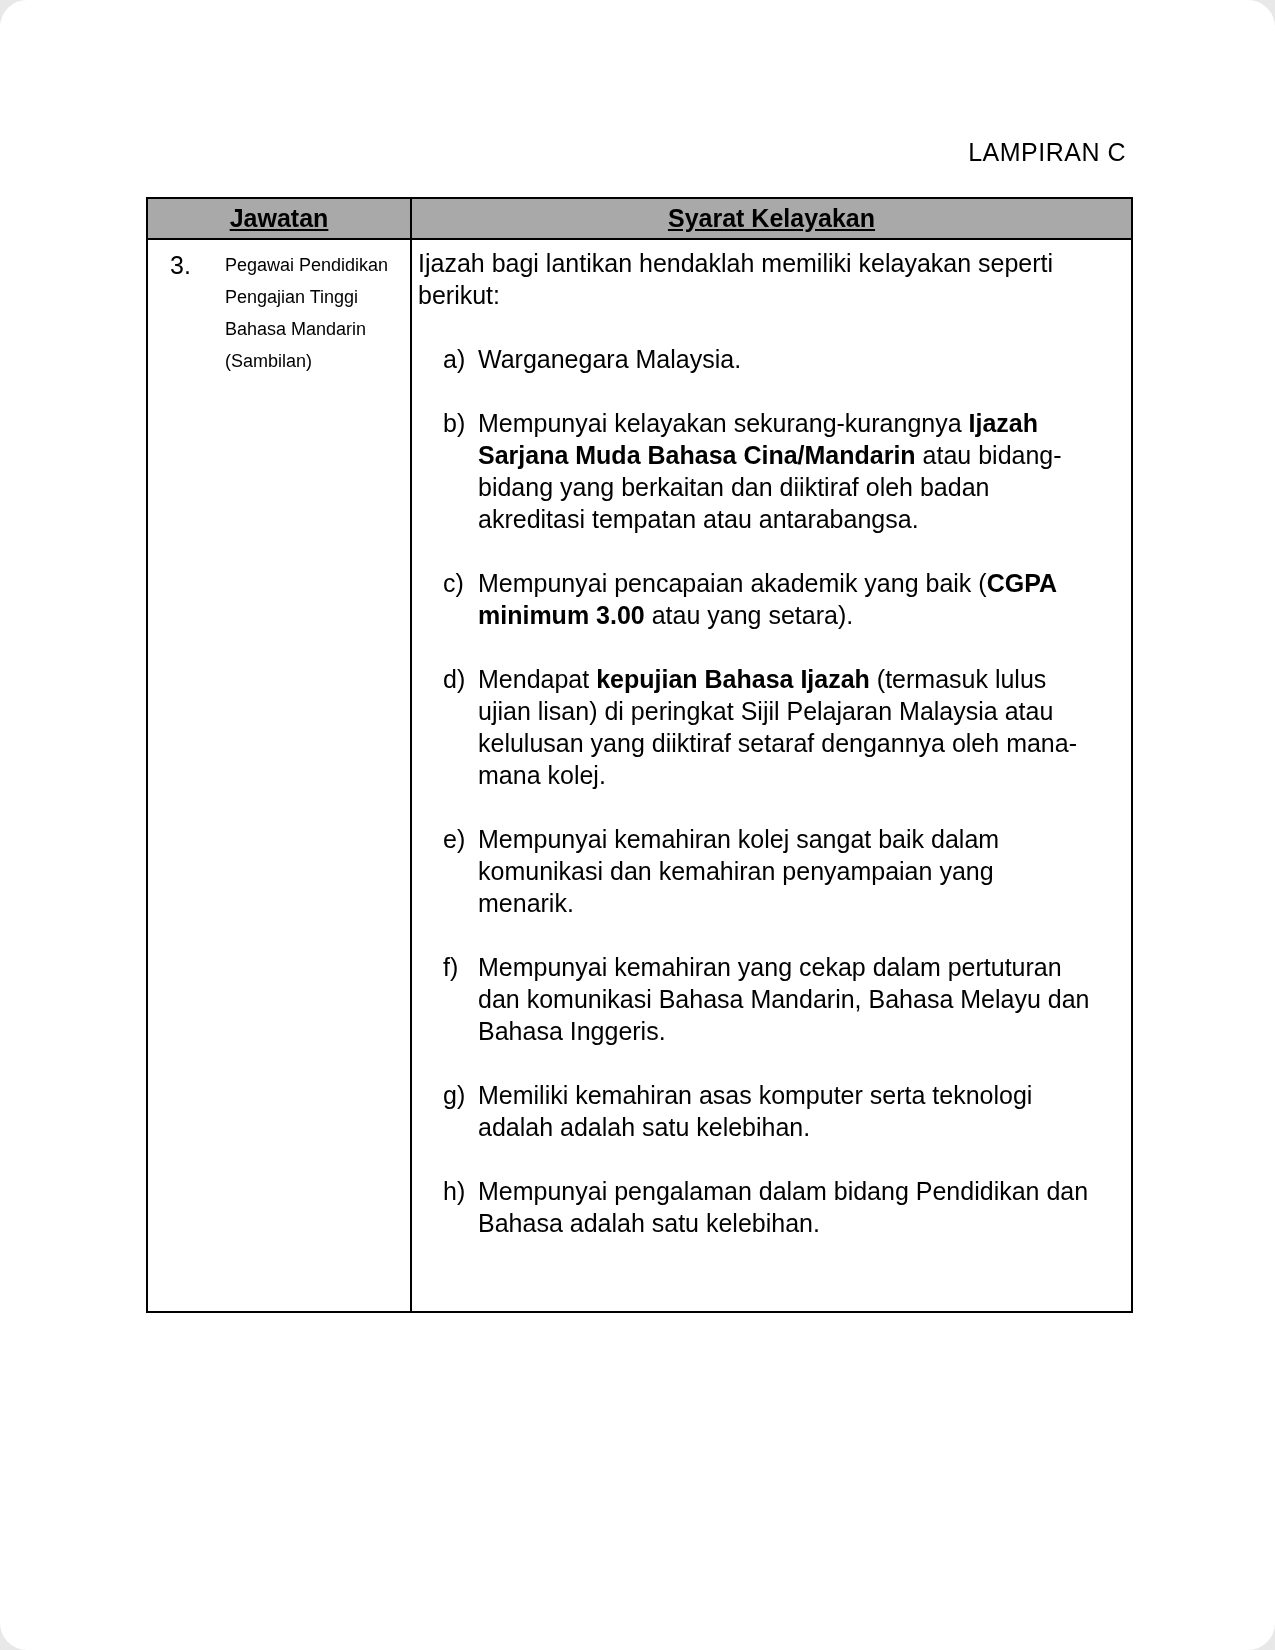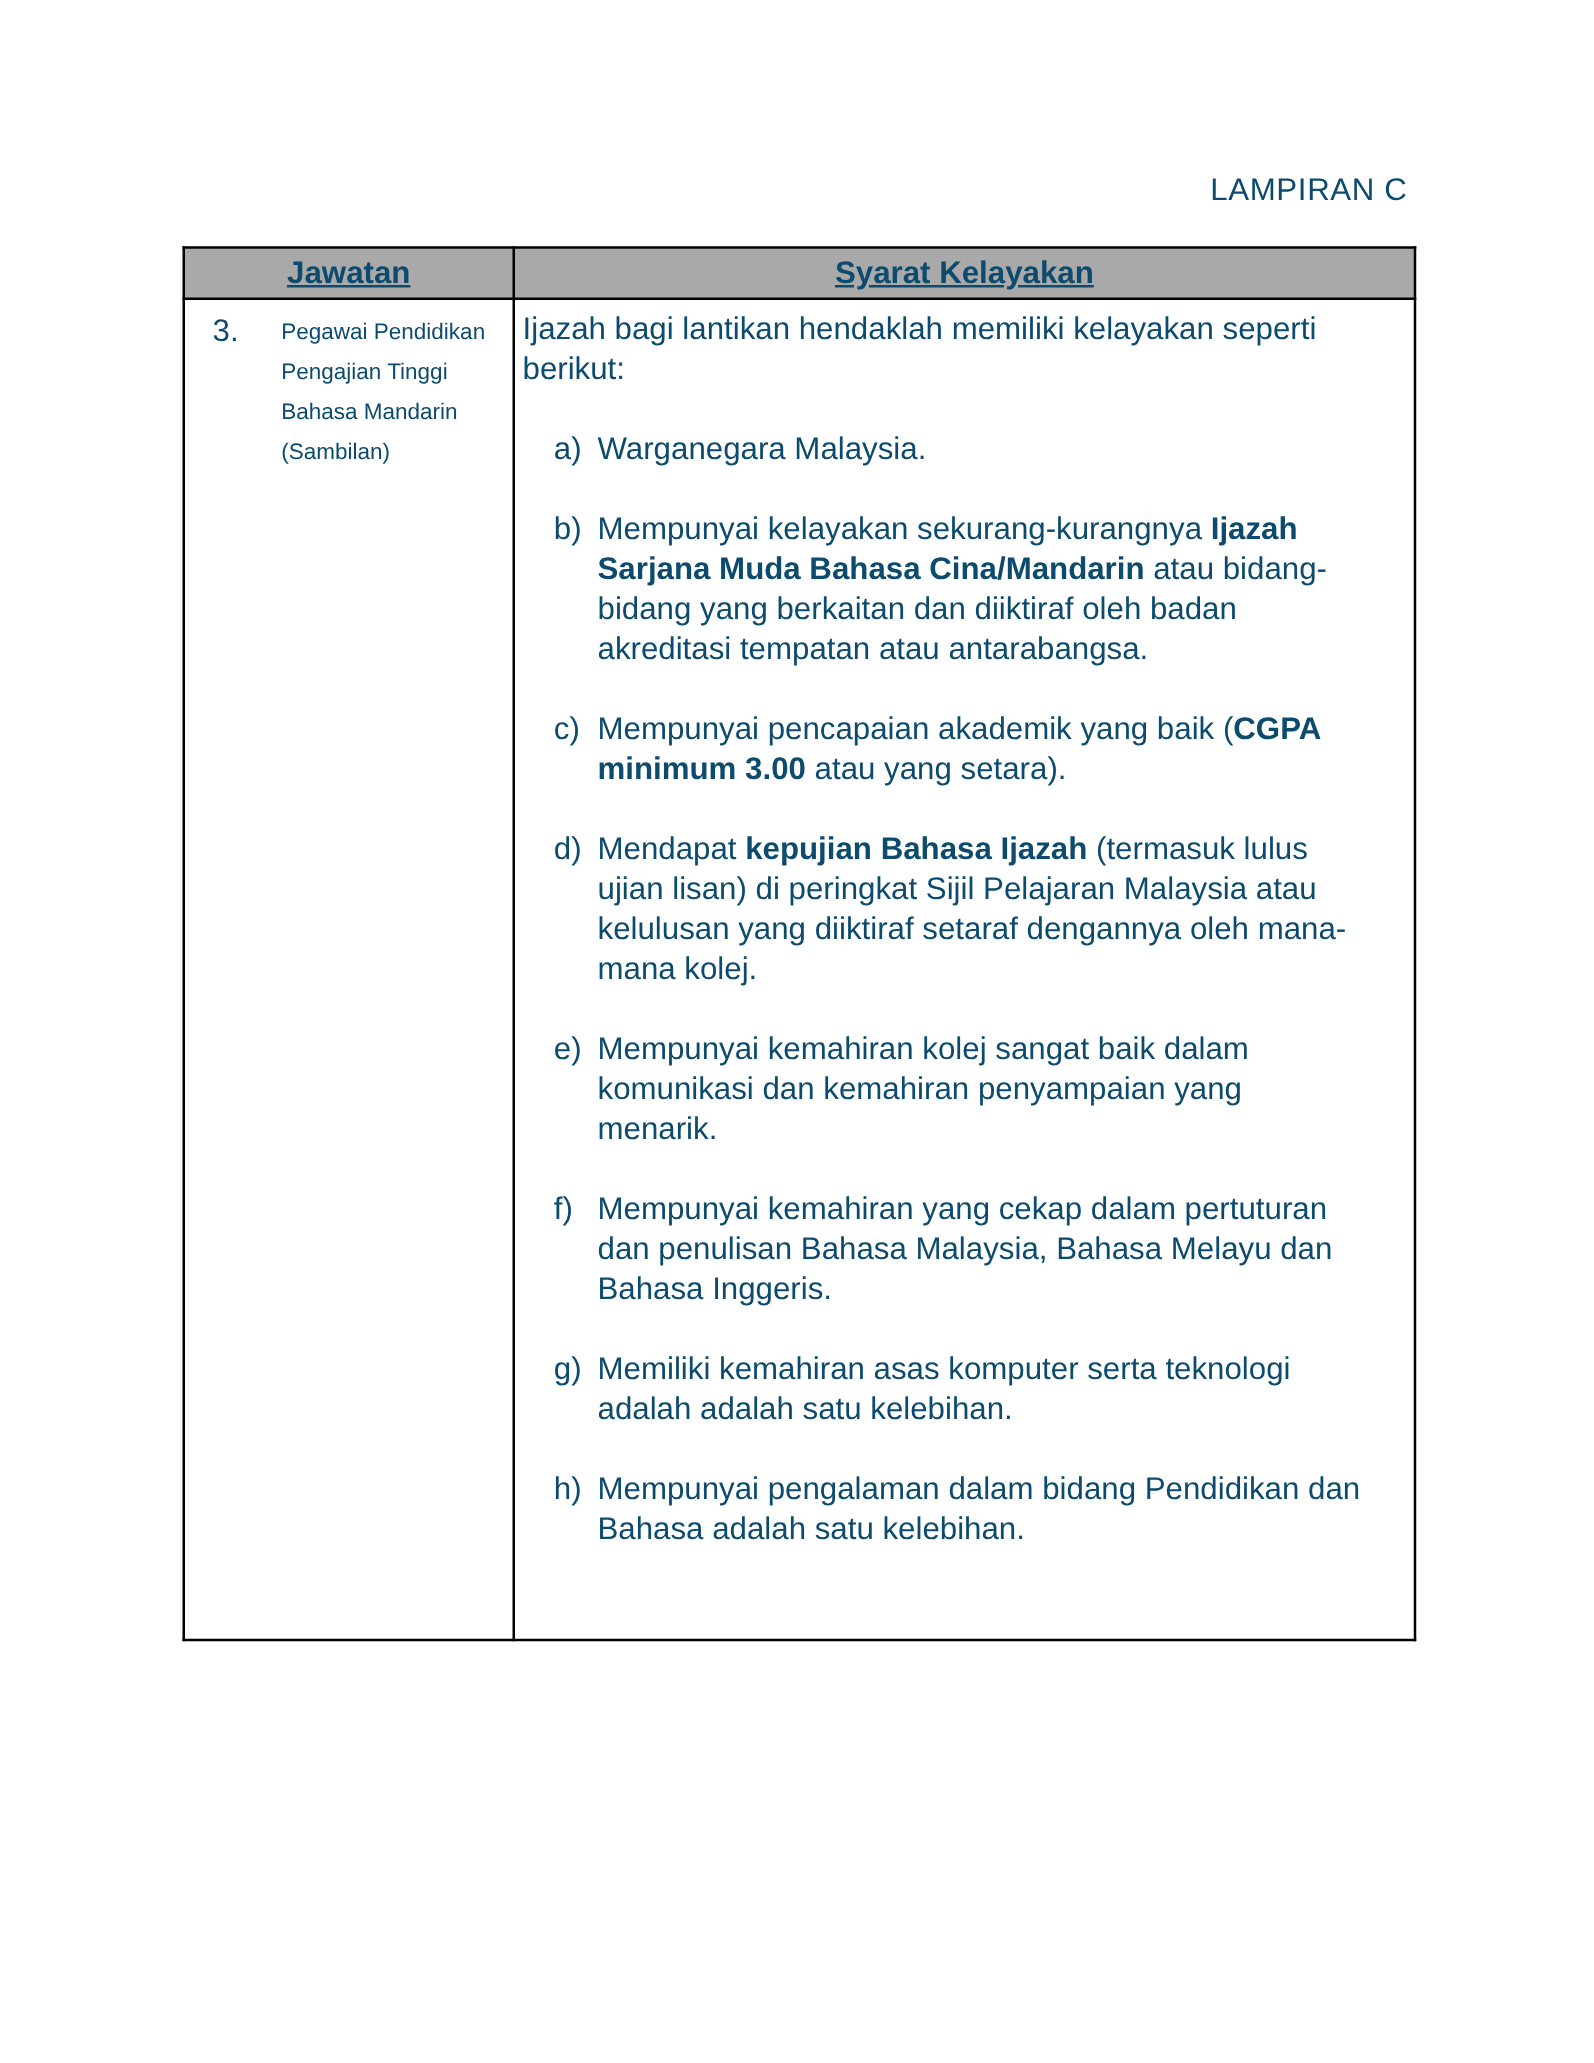--- a/index.html
+++ b/index.html
@@ -3,23 +3,24 @@
 <meta charset="utf-8">
 <style>
   * { margin: 0; padding: 0; box-sizing: border-box; }
   html, body { background: #e8e8e8; }
   .page {
     position: relative;
     width: 1275px;
     height: 1650px;
     background: #ffffff;
     font-family: "Liberation Sans", "DejaVu Sans", sans-serif;
-    color: #0c4a6e;
+    color: #000000;
     margin: 0 auto;
     overflow: hidden;
+    border-radius: 27px;
   }
   .lampiran-label {
     position: absolute;
     top: 136px;
     left: 146px;
     width: 980px;
     text-align: right;
     font-size: 25px;
     line-height: 32px;
     letter-spacing: 0.5px;
@@ -135,21 +136,21 @@
               <span class="req-text">Mendapat <b>kepujian Bahasa Ijazah</b> (termasuk lulus ujian lisan) di peringkat Sijil Pelajaran Malaysia atau kelulusan yang diiktiraf setaraf dengannya oleh mana-mana kolej.</span>
             </div>
 
             <div class="req">
               <span class="req-letter">e)</span>
               <span class="req-text">Mempunyai kemahiran kolej sangat baik dalam komunikasi dan kemahiran penyampaian yang menarik.</span>
             </div>
 
             <div class="req">
               <span class="req-letter">f)</span>
-              <span class="req-text">Mempunyai kemahiran yang cekap dalam pertuturan dan penulisan Bahasa Malaysia, Bahasa Melayu dan Bahasa Inggeris.</span>
+              <span class="req-text">Mempunyai kemahiran yang cekap dalam pertuturan dan komunikasi Bahasa Mandarin, Bahasa Melayu dan Bahasa Inggeris.</span>
             </div>
 
             <div class="req">
               <span class="req-letter">g)</span>
               <span class="req-text">Memiliki kemahiran asas komputer serta teknologi adalah adalah satu kelebihan.</span>
             </div>
 
             <div class="req">
               <span class="req-letter">h)</span>
               <span class="req-text">Mempunyai pengalaman dalam bidang Pendidikan dan Bahasa adalah satu kelebihan.</span>

